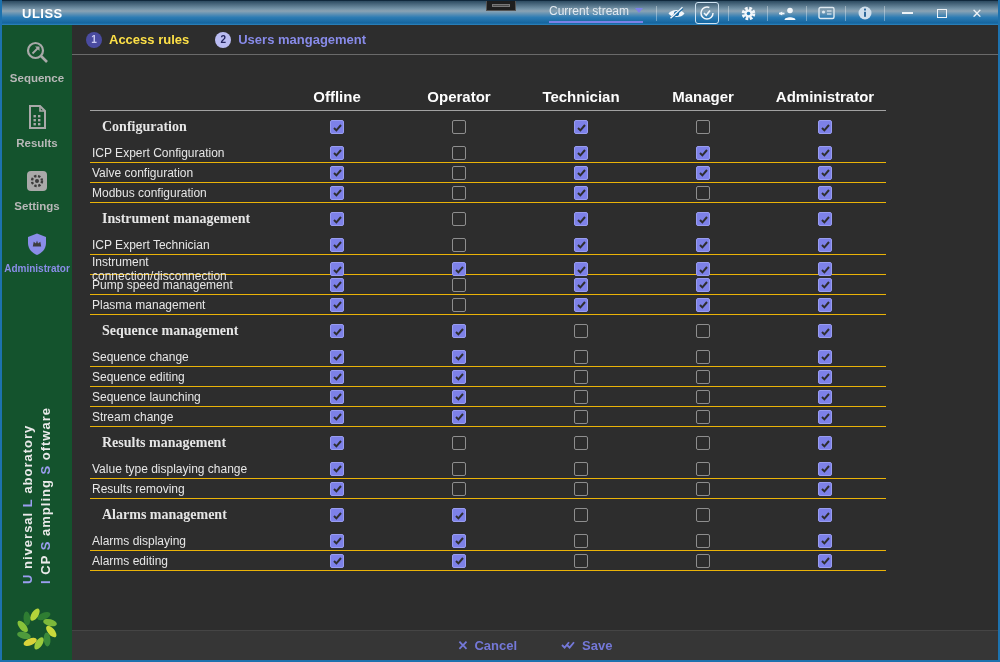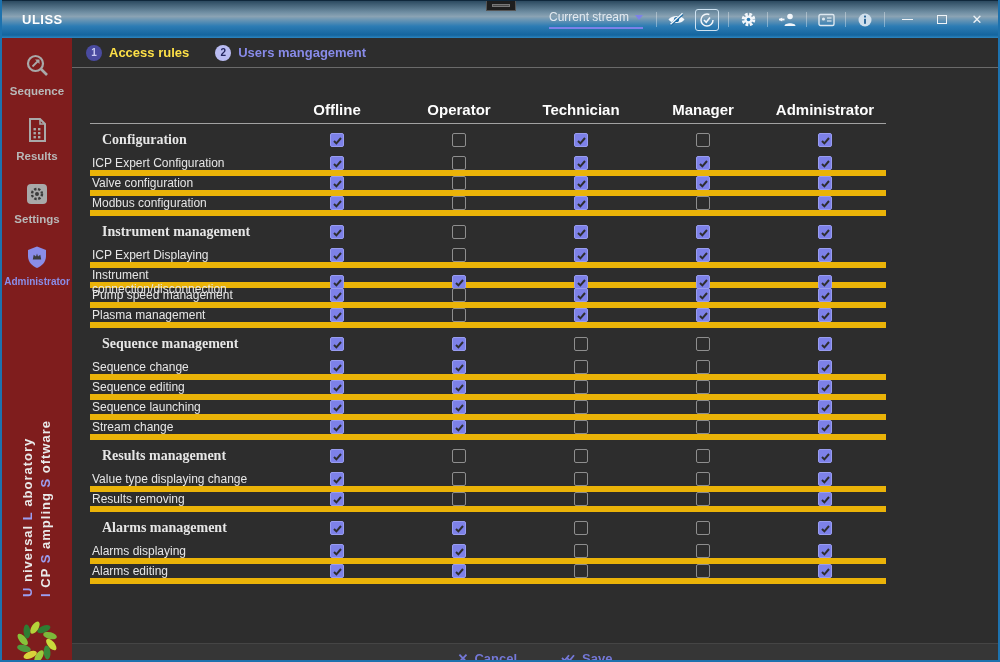--- a/index.html
+++ b/index.html
@@ -4,42 +4,42 @@
 <style>
   * { box-sizing: border-box; margin: 0; padding: 0; }
   body { font-family: "Liberation Sans", sans-serif; background:#111; }
   .window {
     width: 1000px; height: 662px; position: relative; background: #2d2d2d;
     border-left: 2px solid #1d72ae; border-right: 2px solid #1d72ae; border-bottom: 2px solid #1d72ae;
     overflow: hidden;
   }
   
   .titlebar {
-    height: 38px; display: flex; align-items: center; padding: 0 8px 0 20px;
+    height: 25px; display: flex; align-items: center; padding: 0 8px 0 20px;
     background: linear-gradient(180deg, #2c4a60 0%, #6e8da2 30%, #8aa3b4 42%, #2d7cb4 68%, #14659f 92%, #2e86c0 100%);
     border-top: 1px solid #10283c; position: relative;
   }
   .app-title { color: #fff; font-weight: bold; font-size: 13px; letter-spacing: .5px; }
   .notch { position: absolute; left: 484px; top: 0; width: 30px; height: 10px; background: #1e1e1e;
     border: 1px solid #555; border-top: none; display: flex; align-items: center; justify-content: center; }
   .notch-bar { width: 18px; height: 3px; background: #4a4a4a; border: 1px solid #777; }
   .tb-right { margin-left: auto; display: flex; align-items: center; gap: 9px; }
   .stream-sel { display: flex; flex-direction: column; cursor: pointer; margin-right: 4px; }
   .stream-row { display: flex; align-items: center; gap: 6px; color: #e3eaf1; font-size: 12px; }
   .caret { width: 0; height: 0; border-left: 4px solid transparent; border-right: 4px solid transparent; border-top: 5px solid #7d81e8; }
   .stream-underline { height: 2px; background: #7d81e8; margin-top: 3px; }
   .tb-sep { width: 1px; height: 15px; background: rgba(255,255,255,.35); }
   .tb-icon { width: 20px; height: 20px; display: flex; align-items: center; justify-content: center; cursor: pointer; }
   .tb-icon.boxed { border: 1px solid #cfe3f2; border-radius: 3px; width: 24px; height: 22px; }
   .win-btn { width: 26px; height: 20px; display: flex; align-items: center; justify-content: center; color: #eef3f7; font-size: 13px; cursor: pointer; }
   .max-box { width: 10px; height: 9px; border: 1px solid #eef3f7; }
   .min-bar { width: 11px; height: 1.5px; background: #eef3f7; display: block; }
   
   .app-body { display: flex; height: 635px; }
-  .sidebar { width: 70px; background: #7f1d1d; display: flex; flex-direction: column; align-items: center; padding-top: 14px; flex-shrink: 0; }
+  .sidebar { width: 70px; background: #14532d; display: flex; flex-direction: column; align-items: center; padding-top: 14px; flex-shrink: 0; }
   .main { flex: 1; position: relative; background: #2d2d2d; display: flex; flex-direction: column; }
   
   .side-item { display: flex; flex-direction: column; align-items: center; gap: 3px; margin-bottom: 20px; cursor: pointer; width: 100%; }
   .side-item .lbl { font-size: 11.5px; font-weight: bold; color: #b8b8b8; }
   .side-item.active .lbl { color: #8a8de8; font-size: 10px; }
   .brand { display: flex; flex-direction: row; gap: 2px; margin-top: auto; margin-bottom: 22px; }
   .brand-line {
     writing-mode: vertical-rl; transform: rotate(180deg);
     font-size: 13px; font-weight: bold; color: #e9e9e9; letter-spacing: 1px; line-height: 16px;
   }
@@ -53,21 +53,21 @@
   .step.inactive .step-label { color: #fde047; font-size: 13px; font-weight: bold; }
   .step.active .step-circle { background: #babcf2; color: #23255f; }
   .step.active .step-label { color: #888be9; font-size: 13px; font-weight: bold; }
   
   .content { flex: 1; overflow: hidden; }
   .perm-table { margin: 28px 0 0 18px; width: 796px; }
   .prow { display: grid; grid-template-columns: 186px repeat(5, 122px); align-items: center; }
   .hrow { height: 28px; border-bottom: 1px solid #a2a2a2; }
   .hcell { text-align: center; color: #fdfdfd; font-weight: bold; font-size: 15px; }
   .grow { height: 32px; font-family: Liberation Serif, serif; }
-  .srow { height: 20px; border-bottom: 6px solid #eab308; }
+  .srow { height: 20px; border-bottom: 1px solid #eab308; }
   .cell.label { color: #e6e6e6; }
   .glabel { font-size: 14px; font-weight: bold; padding-left: 12px; color: #f2f2f2; }
   .slabel { font-size: 12px; padding-left: 2px; }
   .ccell { display: flex; justify-content: center; }
   .cb { width: 14px; height: 14px; border-radius: 2px; display: flex; align-items: center; justify-content: center; cursor: pointer; }
   .cb.on { background: #7d81e8; border: 1px solid #989cf0; }
   .cb.off { background: transparent; border: 1px solid #8e8e8e; }
   
   .footer { height: 30px; background: #363636; border-top: 1px solid #454545; display: flex; align-items: center; justify-content: center; gap: 44px; flex-shrink: 0; }
   .foot-btn { display: flex; align-items: center; gap: 6px; color: #7478d8; font-weight: bold; font-size: 13px; cursor: pointer; }
@@ -400,21 +400,21 @@
                 </div>
                 <div class="cell ccell">
                   <div class="cb on">
                     <svg width="11" height="11" viewBox="0 0 11 11">
                       <polyline points="2,6 4.4,8.4 9,3" fill="none" stroke="#2e2e30" stroke-width="2"></polyline>
                     </svg>
                   </div>
                 </div>
               </div>
               <div class="prow srow">
-                <div class="cell label slabel">ICP Expert Displaying</div>
+                <div class="cell label slabel">ICP Expert Technician</div>
                 <div class="cell ccell">
                   <div class="cb on">
                     <svg width="11" height="11" viewBox="0 0 11 11">
                       <polyline points="2,6 4.4,8.4 9,3" fill="none" stroke="#2e2e30" stroke-width="2"></polyline>
                     </svg>
                   </div>
                 </div>
                 <div class="cell ccell">
                   <div class="cb off"></div>
                 </div>

